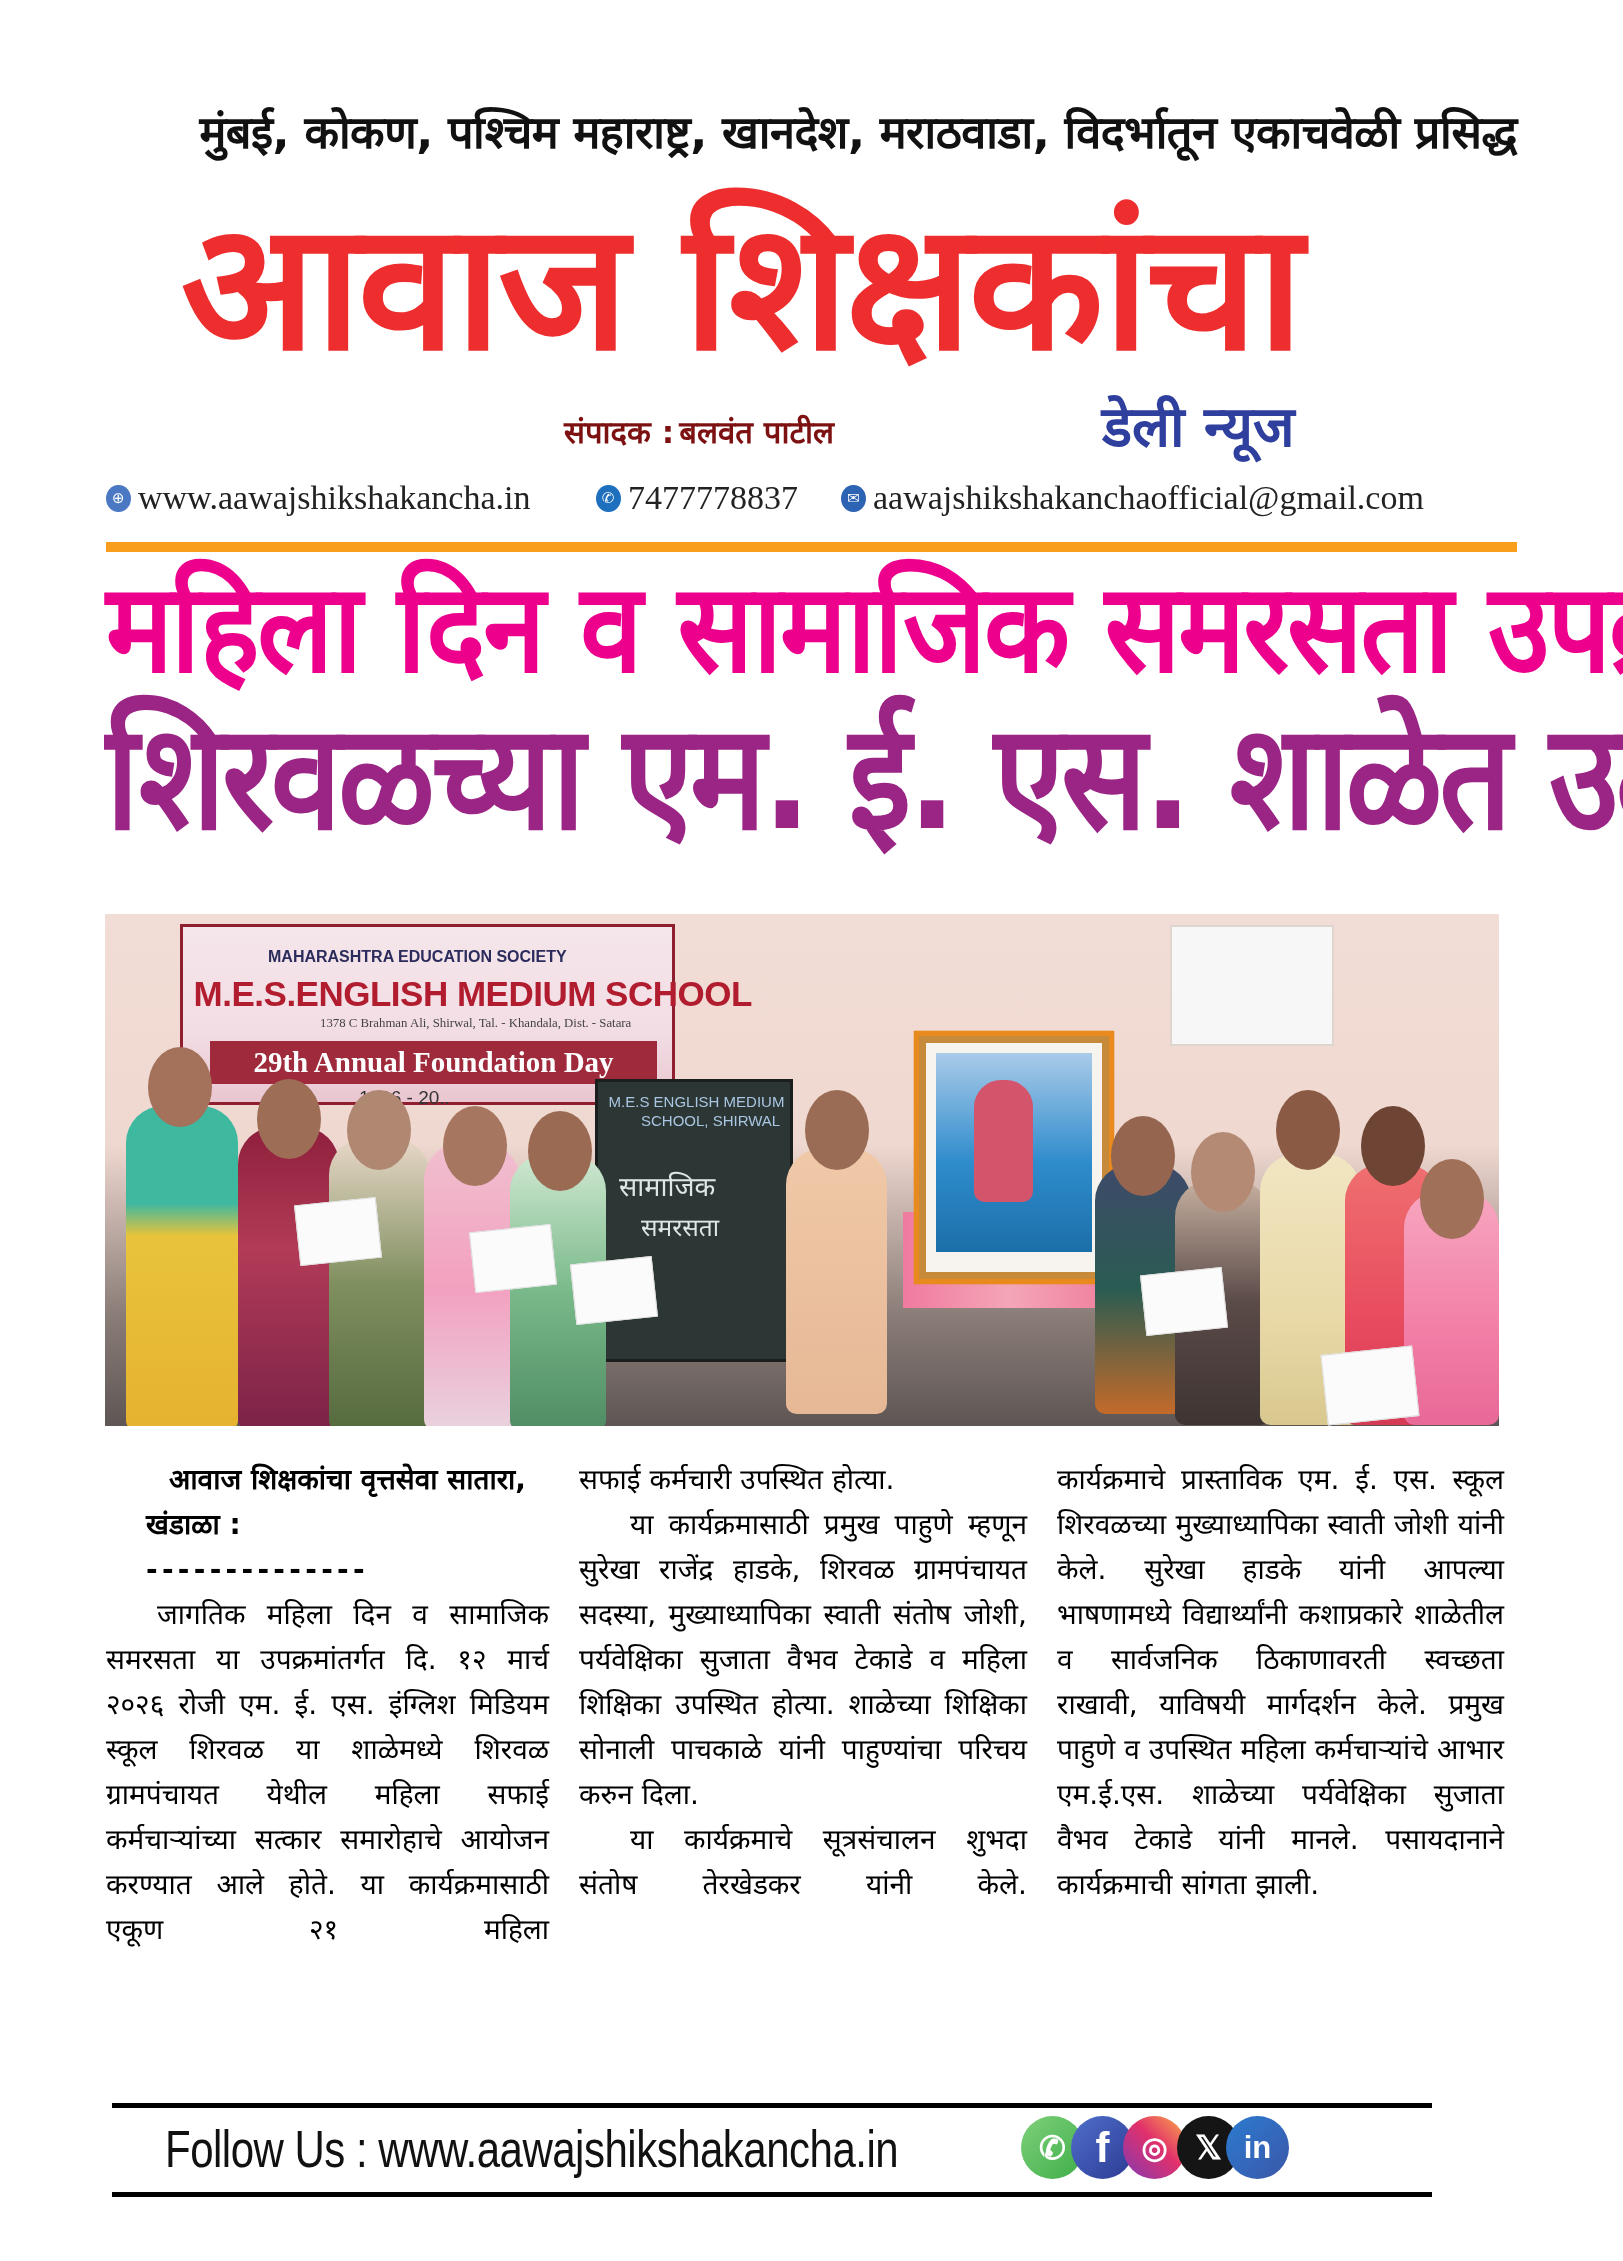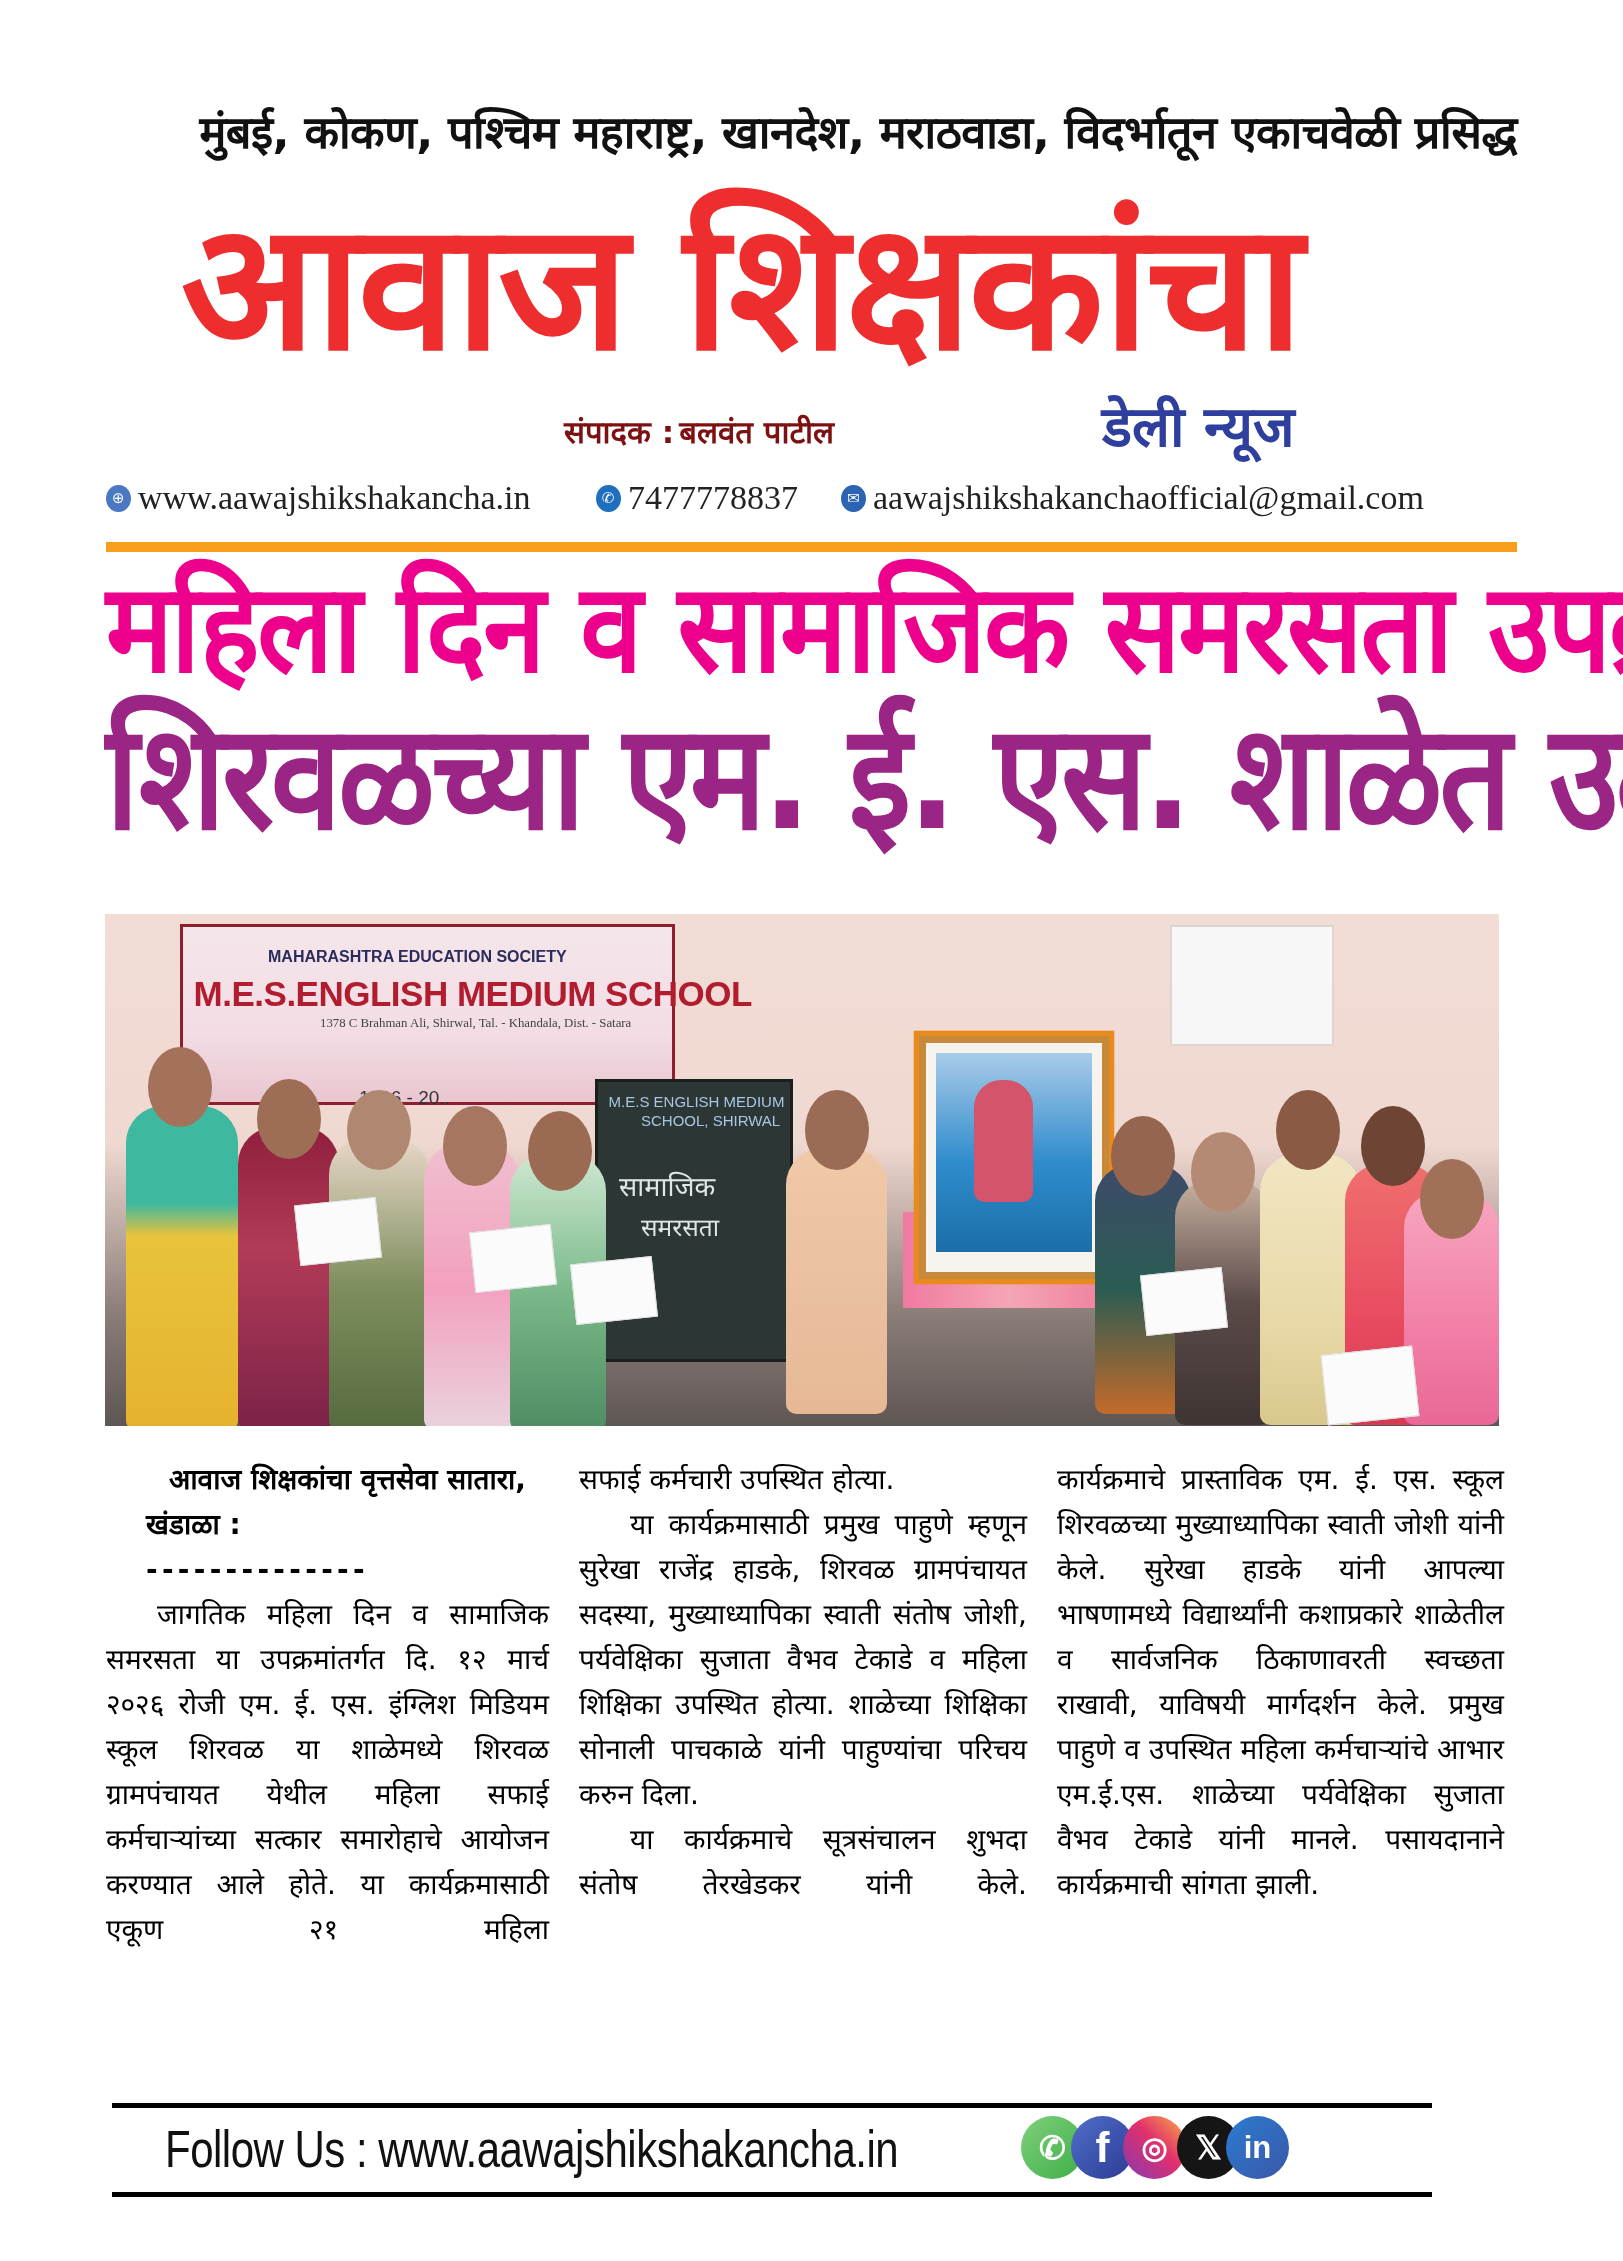--- a/index.html
+++ b/index.html
@@ -100,20 +100,21 @@
 <div class="abs orange-bar"></div>
 
 <div class="abs headline1">महिला दिन व सामाजिक समरसता उपक्रम</div>
 <div class="abs headline2">शिरवळच्या एम. ई. एस. शाळेत उत्साहात संपन्न</div>
 
 <div class="abs photo">
   <div class="banner">
     <div class="org">MAHARASHTRA EDUCATION SOCIETY</div>
     <div class="school">M.E.S.ENGLISH MEDIUM SCHOOL</div>
     <div class="addr">1378 C Brahman Ali, Shirwal, Tal. - Khandala, Dist. - Satara</div>
+    <div class="foundation">29th Annual Foundation Day</div>
     <div class="years">1996 - 20..</div>
   </div>
   <div class="window"></div>
   <div class="blackboard">
     <div class="bb1">M.E.S ENGLISH MEDIUM</div>
     <div class="bb2">SCHOOL, SHIRWAL</div>
     <div class="bb3">सामाजिक</div>
     <div class="bb4">समरसता</div>
   </div>
   <div class="table-cloth"></div>

